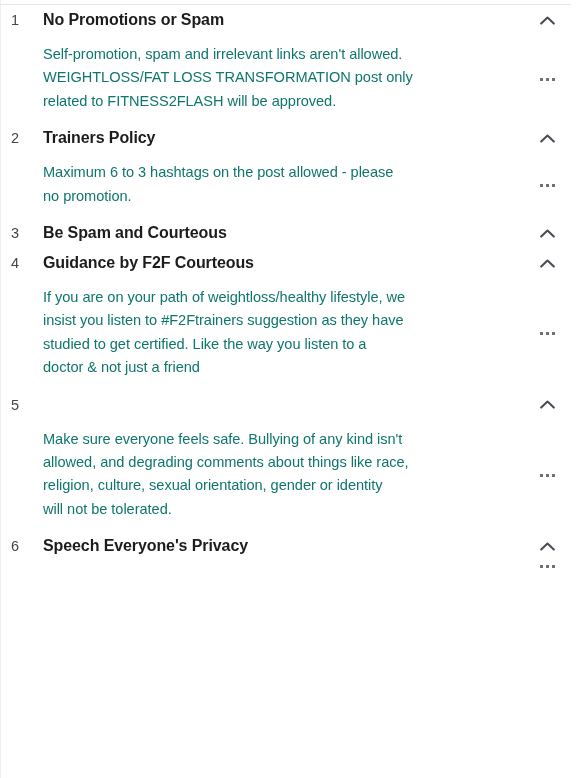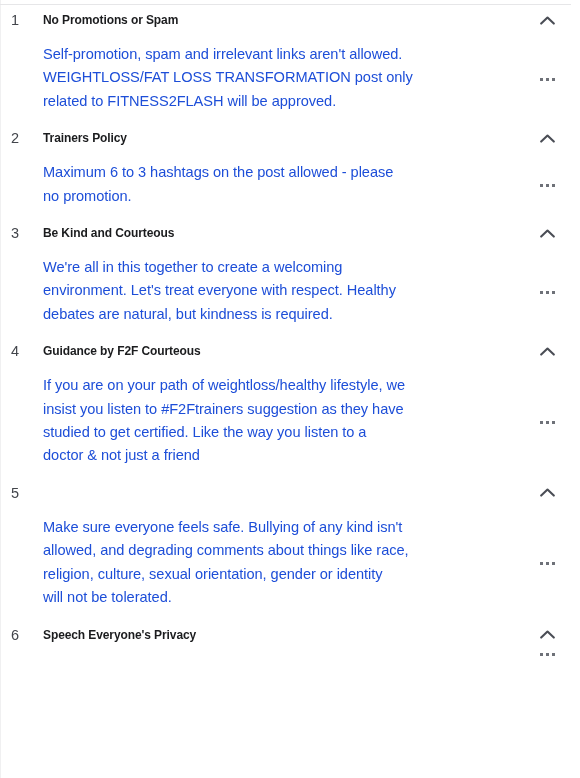--- a/index.html
+++ b/index.html
@@ -70,21 +70,21 @@
     width: 30px;
     text-align: center;
     font-size: 14.5px;
     color: #42454b;
     font-weight: 400;
     line-height: 30px;
   }
 
   .rule-title {
     margin-left: 43px;
-    font-size: 12px;
+    font-size: 16px;
     font-weight: bold;
     color: #1b1c1e;
     letter-spacing: -0.1px;
     line-height: 30px;
     white-space: nowrap;
   }
 
   .chevron-btn {
     position: absolute;
     right: 20px;
@@ -104,21 +104,21 @@
     min-height: 10px;
   }
 
   .rule-body {
     margin-left: 43px;
     margin-right: 85px;
     padding-top: 8px;
     padding-bottom: 10px;
     font-size: 14.6px;
     line-height: 23.4px;
-    color: #1d4ed8;
+    color: #0f766e;
     white-space: pre-line;
     letter-spacing: -0.05px;
   }
 
   .more-btn {
     position: absolute;
     right: 20px;
     top: 50%;
     transform: translateY(-50%);
     width: 26px;
@@ -182,35 +182,25 @@
           <span class="more-btn">
             <span class="dot"></span>
             <span class="dot"></span>
             <span class="dot"></span>
           </span>
         </div>
       </div>
       <div class="rule-item">
         <div class="rule-head">
           <span class="rule-number">3</span>
-          <span class="rule-title">Be Kind and Courteous</span>
-          <span class="chevron-btn">
-            <svg width="15" height="9" viewBox="0 0 15 9" aria-hidden="true">
-              <path d="M1.2 7.6 L7.5 1.6 L13.8 7.6" fill="none" stroke="#4a4d55" stroke-width="2.1" stroke-linecap="round" stroke-linejoin="round"></path>
-            </svg>
-          </span>
-        </div>
-        <div class="rule-body-wrap">
-          <div class="rule-body">We're all in this together to create a welcoming
-environment. Let's treat everyone with respect. Healthy
-debates are natural, but kindness is required.</div>
-          <span class="more-btn">
-            <span class="dot"></span>
-            <span class="dot"></span>
-            <span class="dot"></span>
+          <span class="rule-title">Be Spam and Courteous</span>
+          <span class="chevron-btn">
+            <svg width="15" height="9" viewBox="0 0 15 9" aria-hidden="true">
+              <path d="M1.2 7.6 L7.5 1.6 L13.8 7.6" fill="none" stroke="#4a4d55" stroke-width="2.1" stroke-linecap="round" stroke-linejoin="round"></path>
+            </svg>
           </span>
         </div>
       </div>
       <div class="rule-item">
         <div class="rule-head">
           <span class="rule-number">4</span>
           <span class="rule-title">Guidance by F2F Courteous</span>
           <span class="chevron-btn">
             <svg width="15" height="9" viewBox="0 0 15 9" aria-hidden="true">
               <path d="M1.2 7.6 L7.5 1.6 L13.8 7.6" fill="none" stroke="#4a4d55" stroke-width="2.1" stroke-linecap="round" stroke-linejoin="round"></path>

